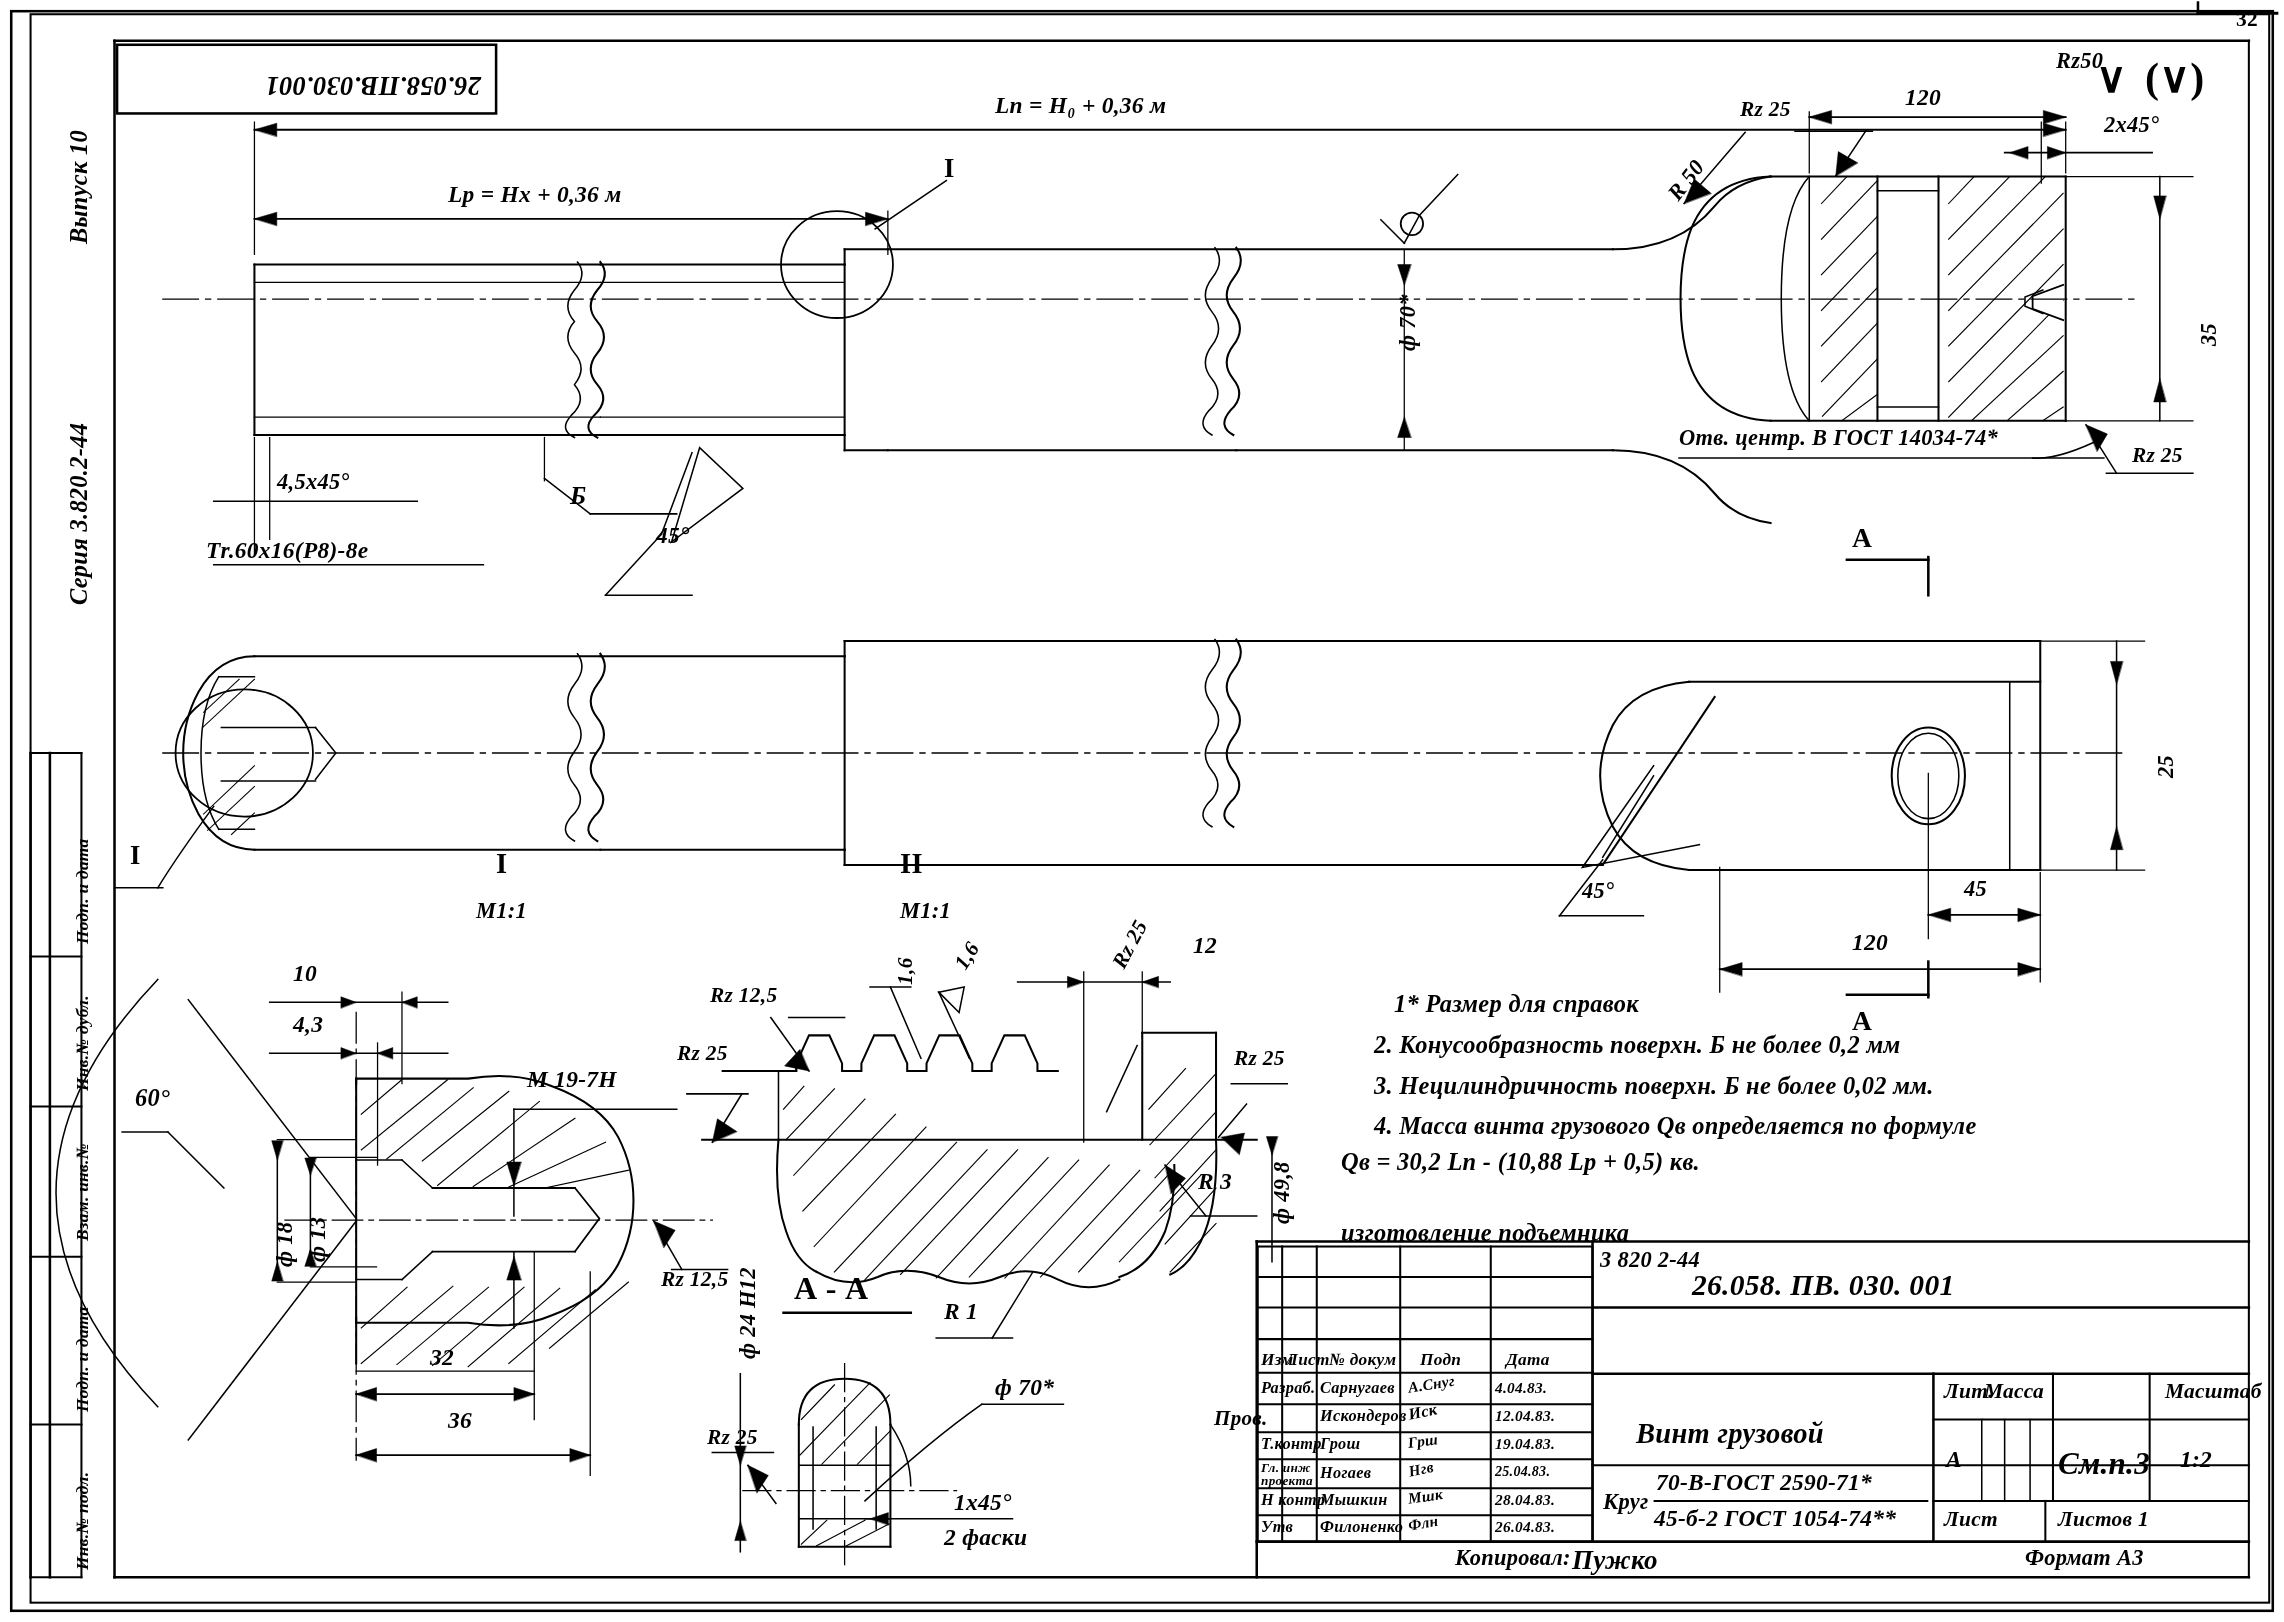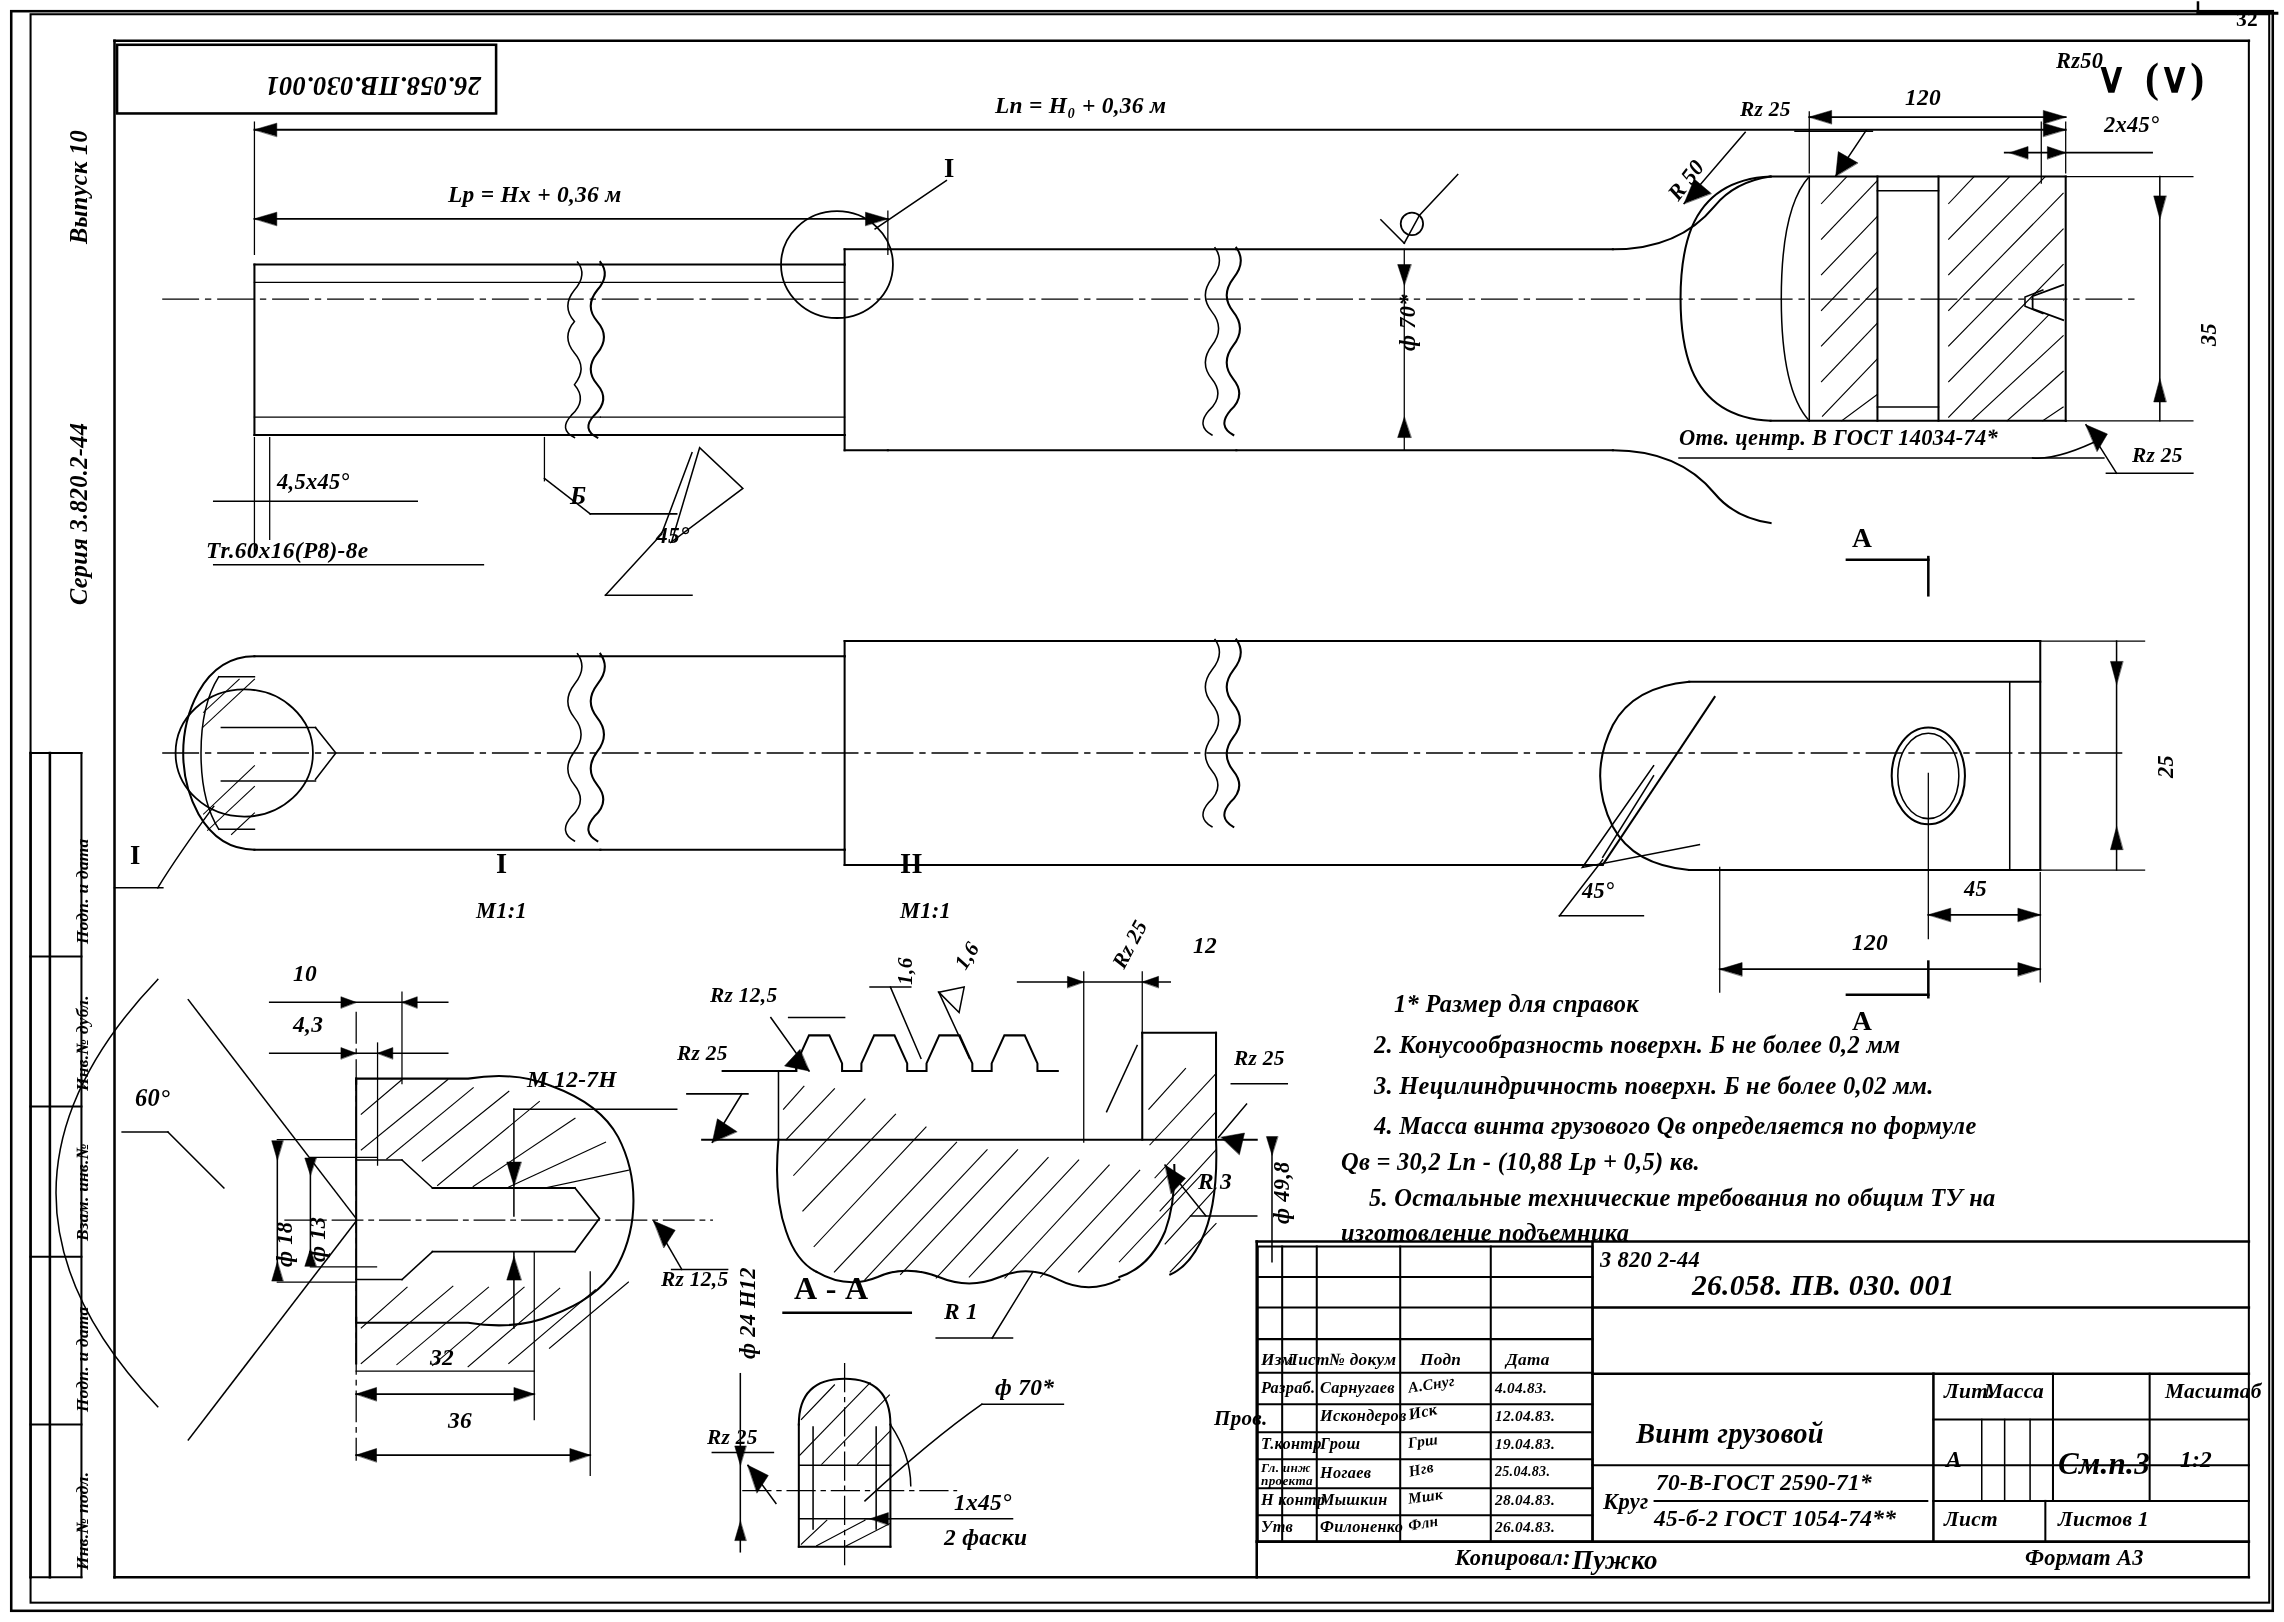--- a/index.html
+++ b/index.html
@@ -529,21 +529,21 @@
 <div class="txt" style="left:1852px;top:524px;font-size:27.5px;font-style:normal;">А</div>
 <div class="txt" style="left:1852px;top:1007px;font-size:27.5px;font-style:normal;">А</div>
 
 <div class="txt" style="left:496px;top:850px;font-size:28.5px;font-style:normal;">I</div>
 <div class="txt" style="left:476px;top:900px;font-size:22.4px;">М1:1</div>
 <div class="txt" style="left:900px;top:850px;font-size:28.5px;font-style:normal;">II</div>
 <div class="txt" style="left:900px;top:900px;font-size:22.4px;">М1:1</div>
 
 <div class="txt" style="left:293px;top:962px;font-size:23.4px;">10</div>
 <div class="txt" style="left:293px;top:1013px;font-size:23.4px;">4,3</div>
-<div class="txt" style="left:527px;top:1068px;font-size:23.4px;">M 12-7H</div>
+<div class="txt" style="left:527px;top:1068px;font-size:23.4px;">M 19-7H</div>
 <div class="txt" style="left:135px;top:1086px;font-size:24.4px;">60°</div>
 <div class="txt r90" style="left:274px;top:1267px;font-size:22.4px;">ф 18</div>
 <div class="txt r90" style="left:307px;top:1262px;font-size:22.4px;">ф 13</div>
 <div class="txt" style="left:661px;top:1269px;font-size:21.4px;">Rz 12,5</div>
 <div class="txt" style="left:430px;top:1346px;font-size:23.4px;">32</div>
 <div class="txt" style="left:448px;top:1409px;font-size:23.4px;">36</div>
 
 <div class="txt" style="left:677px;top:1043px;font-size:21.4px;">Rz 25</div>
 <div class="txt" style="left:710px;top:985px;font-size:21.4px;">Rz 12,5</div>
 <div class="txt r90" style="left:895px;top:985px;font-size:21.4px;">1,6</div>
@@ -560,21 +560,20 @@
 <div class="txt" style="left:707px;top:1427px;font-size:21.4px;">Rz 25</div>
 <div class="txt" style="left:995px;top:1376px;font-size:23.4px;">ф 70*</div>
 <div class="txt" style="left:954px;top:1491px;font-size:23.4px;font-style:italic;">1x45°</div>
 <div class="txt" style="left:944px;top:1526px;font-size:23.4px;">2 фаски</div>
 
 <div class="txt" style="left:1394px;top:992px;font-size:24.4px;">1* Размер для справок</div>
 <div class="txt" style="left:1374px;top:1033px;font-size:24.4px;">2. Конусообразность поверхн. Б не более  0,2 мм</div>
 <div class="txt" style="left:1374px;top:1074px;font-size:24.4px;">3. Нецилиндричность поверхн. Б не более  0,02 мм.</div>
 <div class="txt" style="left:1374px;top:1114px;font-size:24.4px;">4. Масса винта грузового Qв определяется по формуле</div>
 <div class="txt" style="left:1341px;top:1150px;font-size:24.4px;">Qв = 30,2 Lп - (10,88 Lp + 0,5) кв.</div>
-<div class="txt" style="left:1369px;top:1186px;font-size:24.4px;">5. Остальные технические требования по общим ТУ на</div>
 <div class="txt" style="left:1341px;top:1221px;font-size:24.4px;">изготовление подъемника</div>
 
 <div class="txt" style="left:1600px;top:1249px;font-size:22.4px;">3 820 2-44</div>
 <div class="txt" style="left:1692px;top:1271px;font-size:29.5px;">26.058. ПВ. 030. 001</div>
 <div class="txt" style="left:1636px;top:1420px;font-size:28.5px;">Винт  грузовой</div>
 
 <div class="txt" style="left:1603px;top:1491px;font-size:22.4px;">Круг</div>
 <div class="txt" style="left:1656px;top:1471px;font-size:23.4px;">70-В-ГОСТ 2590-71*</div>
 <div class="txt" style="left:1654px;top:1507px;font-size:23.4px;">45-б-2 ГОСТ 1054-74**</div>
 <svg style="position:absolute;left:0;top:0;width:2284px;height:1622px;" viewBox="0 0 4489 3188" width="2284" height="1622">

